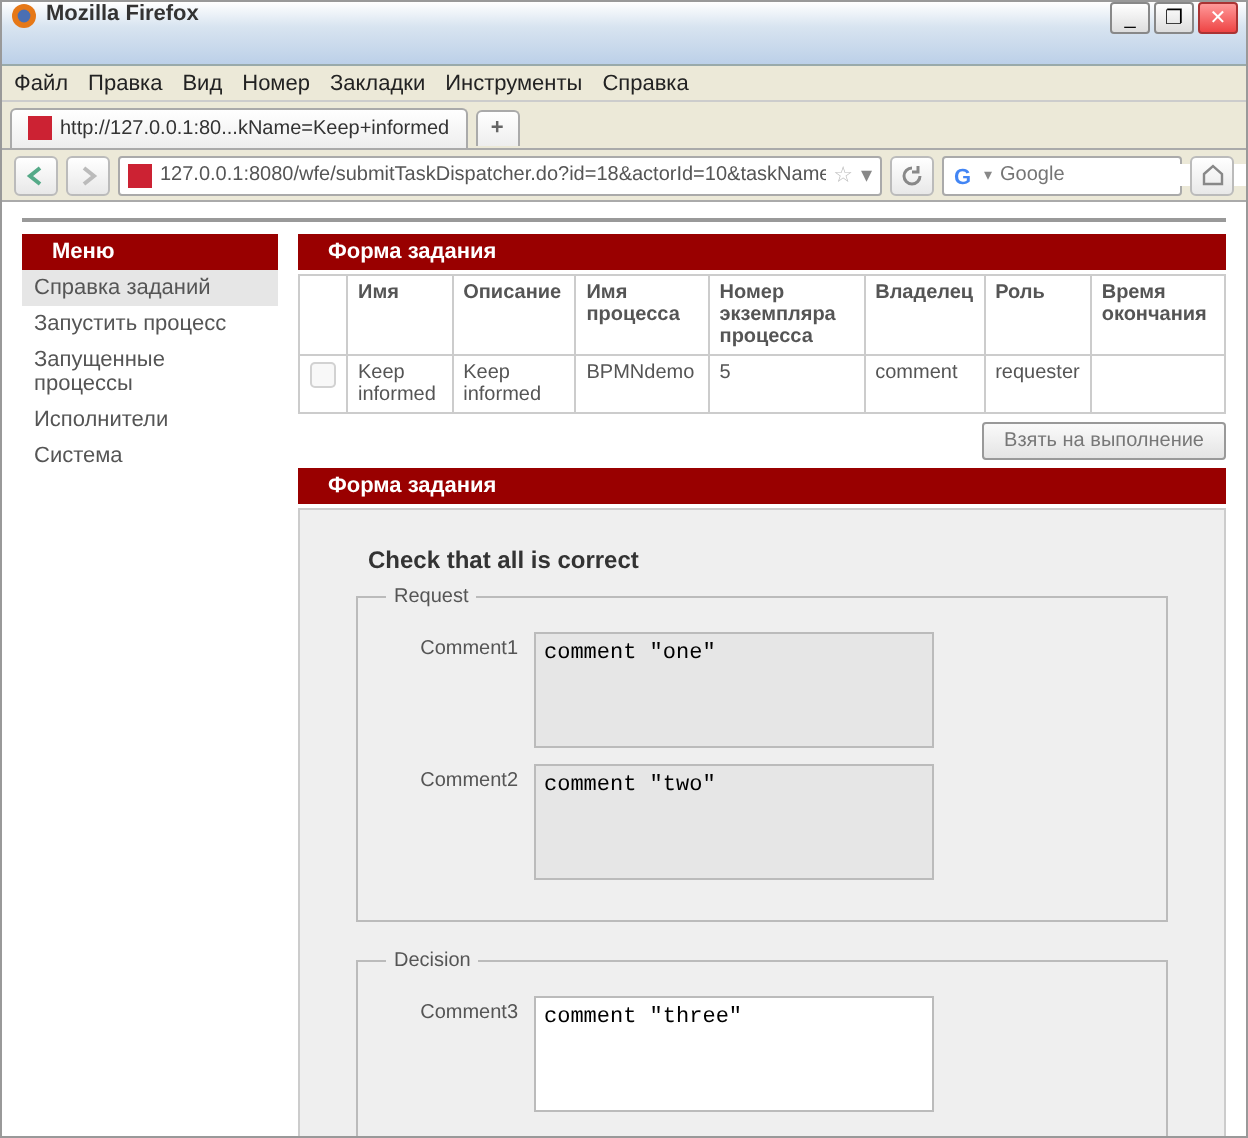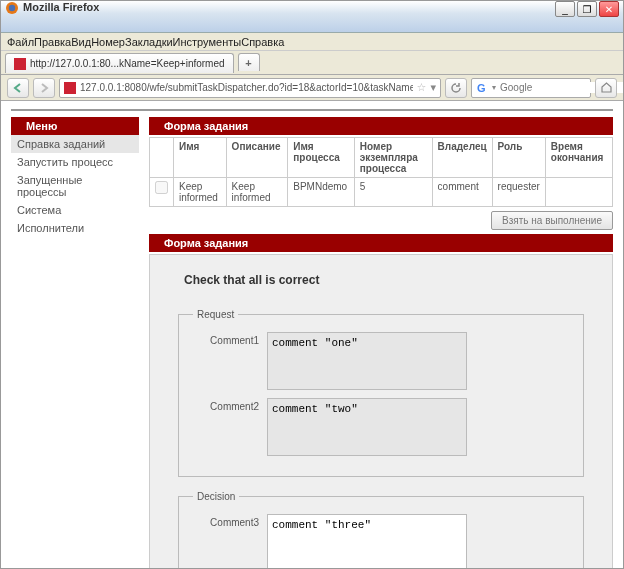--- a/index.html
+++ b/index.html
@@ -2,23 +2,23 @@
 <html><head>
 <meta charset="utf-8">
 <style>
 *{box-sizing:border-box;margin:0;padding:0;font-family:Tahoma,Arial,sans-serif;font-size:11px}
 body{background:#fff;width:624px;height:569px;overflow:hidden;border:1px solid #999}
 .titlebar{background:linear-gradient(#fff,#d8e4f0 40%,#bcd0e8);height:32px;display:flex;align-items:flex-start;padding:0 4px;border-bottom:1px solid #9aa}
 .titlebar .ico{width:14px;height:14px;margin-right:4px;display:inline-flex}
 .titlebar .title{flex:1;color:#333;font-weight:bold}
 .winbtn{width:20px;height:16px;margin-left:2px;border:1px solid #888;background:linear-gradient(#fff,#ddd);display:inline-flex;align-items:center;justify-content:center;font-size:10px;border-radius:2px;cursor:default}
 .winbtn.close{background:linear-gradient(#f99,#e44);color:#fff;border-color:#a33}
-.menubar{background:#ece9d8;height:18px;display:flex;align-items:center;padding:4px 6px;border-bottom:1px solid #ccc}
+.menubar{background:#ece9d8;height:18px;display:flex;align-items:center;padding:4px 6px;gap:10px;border-bottom:1px solid #ccc}
 .menubar span{color:#222;cursor:default}
-.tabstrip{background:#ece9d8;height:24px;display:flex;align-items:flex-start;padding:2px 4px 0;border-bottom:1px solid #aaa}
+.tabstrip{background:#ece9d8;height:24px;display:flex;align-items:center;padding:2px 4px 0;border-bottom:1px solid #aaa}
 .tab{background:linear-gradient(#fff,#eee);border:1px solid #aaa;border-bottom:none;border-radius:3px 3px 0 0;padding:3px 8px;display:flex;align-items:center;gap:4px;max-width:230px;height:20px;cursor:default}
 .tab .fav{width:12px;height:12px;background:#c23;display:inline-block}
 .tab .lbl{white-space:nowrap;overflow:hidden;text-overflow:ellipsis;font-size:10px;color:#333}
 .newtab{width:22px;height:18px;margin-left:4px;border:1px solid #aaa;border-bottom:none;border-radius:3px 3px 0 0;background:linear-gradient(#fff,#eee);display:flex;align-items:center;justify-content:center;color:#666;font-weight:bold;cursor:default}
 .navbar{background:#ece9d8;height:26px;display:flex;align-items:center;padding:2px 6px;gap:4px;border-bottom:1px solid #aaa}
 .navbtn{width:22px;height:20px;border:1px solid #bbb;border-radius:3px;background:linear-gradient(#fff,#e8e8e8);display:inline-flex;align-items:center;justify-content:center;cursor:default}
 .urlbox{flex:1;height:20px;border:1px solid #aaa;background:#fff;display:flex;align-items:center;padding:0 4px;gap:4px;border-radius:2px}
 .urlbox .fav{width:12px;height:12px;background:#c23;flex-shrink:0}
 .urlbox input{border:none;outline:none;flex:1;font-size:10px;color:#555}
 .searchbox{width:120px;height:20px;border:1px solid #aaa;background:#fff;display:flex;align-items:center;padding:0 4px;gap:4px;border-radius:2px}
@@ -32,21 +32,21 @@
 .nav-item{padding:3px 6px;color:#555;cursor:default}
 .nav-item.active{background:#e6e6e6}
 .main{flex:1}
 .tbl{width:100%;border-collapse:collapse;margin-top:2px}
 .tbl th,.tbl td{border:1px solid #ccc;padding:3px 5px;text-align:left;font-size:10px;color:#555;vertical-align:top}
 .tbl th{font-weight:bold;background:#fff}
 .tbl .chk{width:18px;text-align:center}
 .actionrow{text-align:right;padding:4px 0}
 .btn{border:1px solid #999;background:linear-gradient(#fafafa,#e4e4e4);padding:3px 10px;border-radius:2px;color:#777;cursor:default;font-size:10px}
 .formbox{border:1px solid #ccc;background:#efefef;padding:18px 28px;margin-top:2px}
-.formtitle{font-weight:bold;font-size:12px;color:#333;margin-bottom:22px;margin-left:6px}
+.formtitle{font-weight:bold;font-size:12px;color:#333;margin-bottom:6px;margin-left:6px}
 fieldset{border:1px solid #bbb;padding:12px 14px;margin-bottom:14px}
 legend{color:#555;padding:0 4px;font-size:10px}
 .frow{display:flex;align-items:flex-start;margin-bottom:8px}
 .flabel{width:74px;text-align:right;padding-right:8px;color:#555;padding-top:3px;font-size:10px}
 .ta{width:200px;height:58px;border:1px solid #bbb;padding:4px;font-family:"Courier New",monospace;font-size:11px;resize:none}
 .ta.ro{background:#e6e6e6}
 svg{display:block}
 </style>
 </head>
 <body>
@@ -123,22 +123,22 @@
 </div>
 
 <div class="content">
   <div class="topline"></div>
   <div class="layout">
     <div class="sidebar">
       <div class="panel-hd">Меню</div>
       <div class="nav-item active">Справка заданий</div>
       <div class="nav-item">Запустить процесс</div>
       <div class="nav-item">Запущенные процессы</div>
+      <div class="nav-item">Исполнители</div>
       <div class="nav-item">Система</div>
-      <div class="nav-item">Исполнители</div>
     </div>
 
     <div class="main">
       <div class="panel-hd">Форма задания</div>
       <table class="tbl">
         <tbody>
             <tr>
           <th class="chk"></th>
           <th>Имя</th>
           <th>Описание</th>

